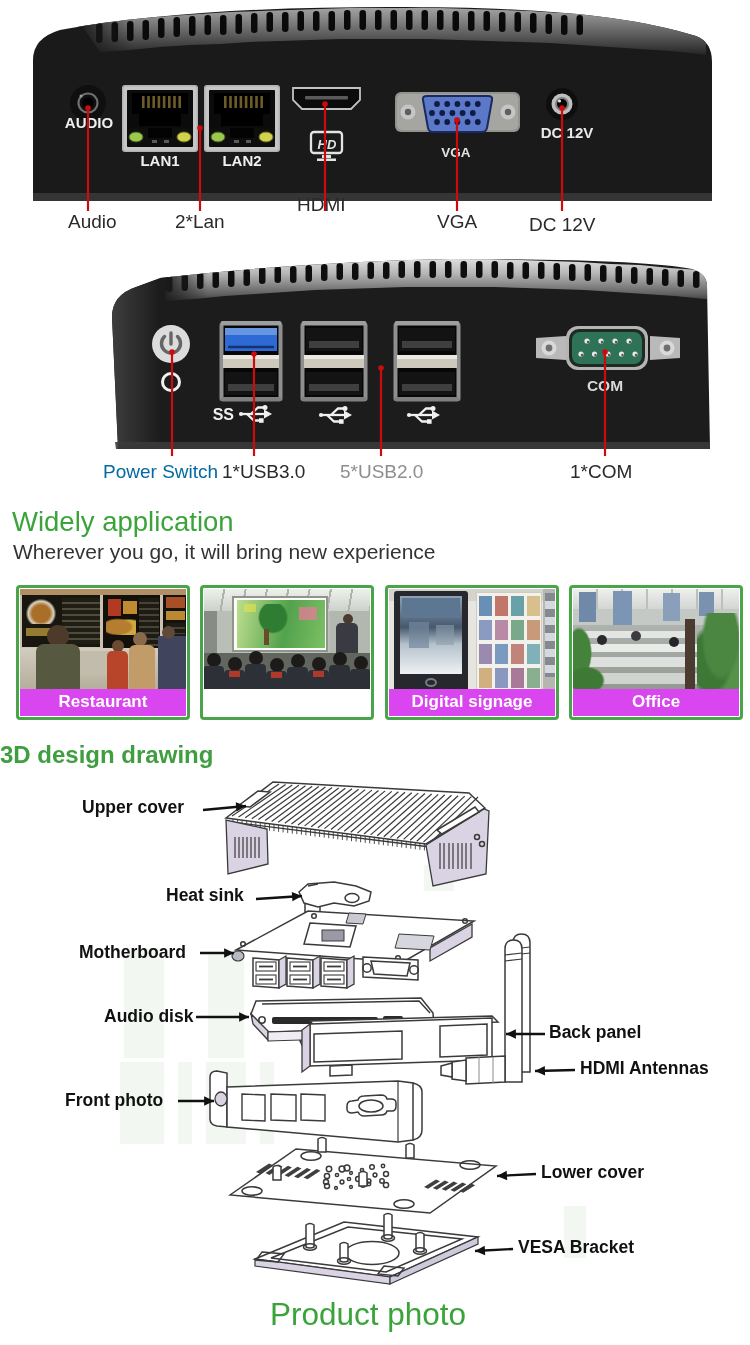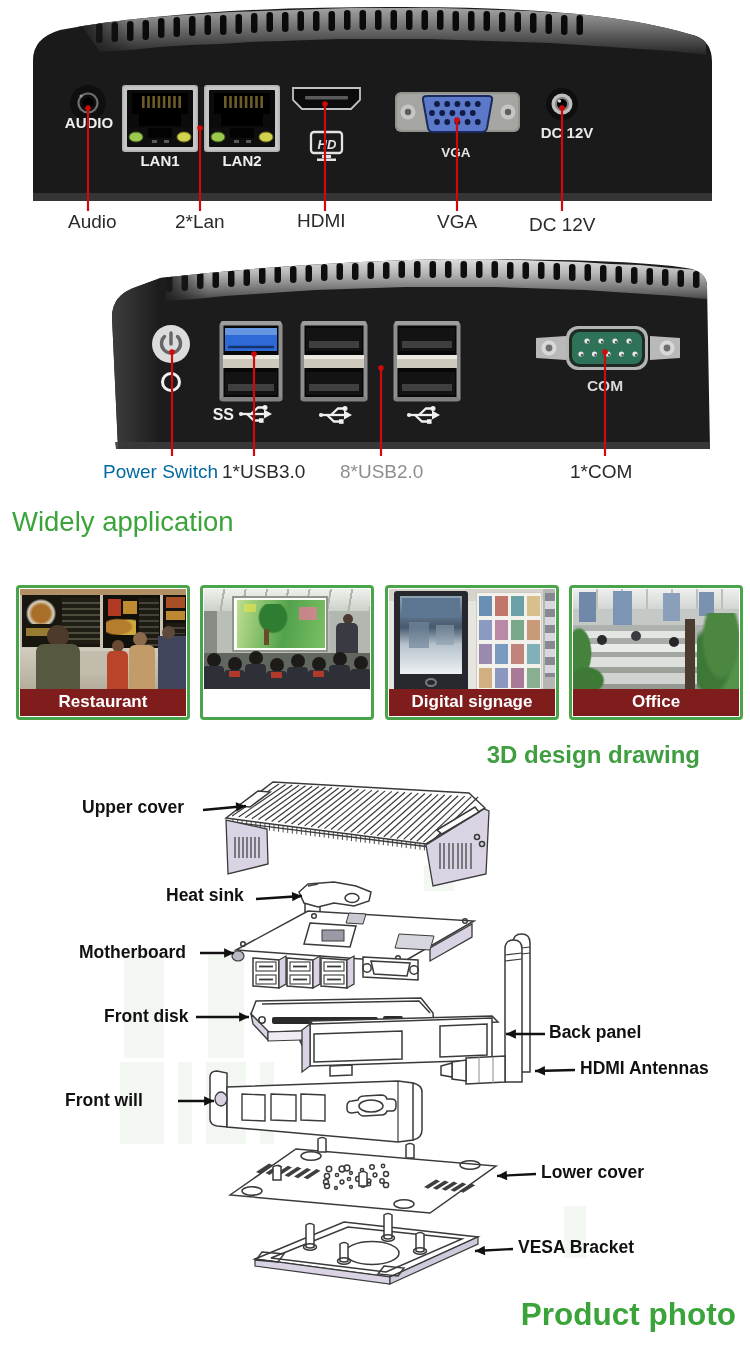--- a/index.html
+++ b/index.html
@@ -1,19 +1,19 @@
 <!DOCTYPE html>
 <html><head><meta charset="utf-8"><style>
 *{margin:0;padding:0;box-sizing:border-box}
 body{font-family:"Liberation Sans",sans-serif;background:#fff}
 #page{position:relative;width:750px;height:1345px;background:#fff;overflow:hidden}
 .pl{position:absolute;font-size:19px;color:#2a2a2a;white-space:nowrap}
 .card{position:absolute;top:585px;width:174px;height:135px;border:3px solid #4aa44a;border-radius:4px;background:#fff}
 .ph{position:absolute;left:1px;top:1px;width:166px;height:100px;overflow:hidden}
-.cap{position:absolute;left:1px;bottom:1px;width:166px;height:27px;background:#7f1d1d;color:#fff;font-weight:700;font-size:17px;text-align:center;line-height:26px}
+.cap{position:absolute;left:1px;bottom:1px;width:166px;height:27px;background:#d946ef;color:#fff;font-weight:700;font-size:17px;text-align:center;line-height:26px}
 .lb{position:absolute;font-size:17.5px;font-weight:700;color:#111;white-space:nowrap}
 </style></head><body>
 <div id="page">
     <svg width="750" height="250" viewBox="0 0 750 250" style="position:absolute;left:0;top:0">
       <defs>
         <linearGradient id="g1" x1="0" y1="0" x2="0" y2="1">
           <stop offset="0" stop-color="#a2a2a2"></stop>
           <stop offset="0.3" stop-color="#7e7e7e"></stop>
           <stop offset="0.85" stop-color="#383838"></stop>
           <stop offset="1" stop-color="#242424"></stop>
@@ -158,21 +158,21 @@
       <circle cx="200" cy="128" r="2.8" fill="#cf0a0a"></circle>
       <line x1="325" y1="104" x2="325" y2="211" stroke="#cf0a0a" stroke-width="2.2"></line>
       <circle cx="325" cy="104" r="2.8" fill="#cf0a0a"></circle>
       <line x1="457" y1="120" x2="457" y2="211" stroke="#cf0a0a" stroke-width="2.2"></line>
       <circle cx="457" cy="120" r="2.8" fill="#cf0a0a"></circle>
       <line x1="562" y1="108" x2="562" y2="211" stroke="#cf0a0a" stroke-width="2.2"></line>
       <circle cx="562" cy="108" r="2.8" fill="#cf0a0a"></circle>
     </svg>
     <div class="pl" style="left:68px;top:211px">Audio</div>
     <div class="pl" style="left:175px;top:211px">2*Lan</div>
-    <div class="pl" style="left:297px;top:210px">HDMI</div>
+    <div class="pl" style="left:297px;top:194px">HDMI</div>
     <div class="pl" style="left:437px;top:211px">VGA</div>
     <div class="pl" style="left:529px;top:214px">DC 12V</div>
     <svg width="750" height="210" viewBox="0 0 750 210" style="position:absolute;left:0;top:251px">
       <defs>
         <linearGradient id="g2b" x1="0" y1="0" x2="0" y2="1">
           <stop offset="0" stop-color="#dedede"></stop>
           <stop offset="0.35" stop-color="#b5b5b5"></stop>
           <stop offset="0.85" stop-color="#5e5e5e"></stop>
           <stop offset="1" stop-color="#3a3a3a"></stop>
         </linearGradient>
@@ -328,23 +328,24 @@
       <circle cx="172" cy="101" r="2.8" fill="#cf0a0a"></circle>
       <line x1="254" y1="103" x2="254" y2="205" stroke="#cf0a0a" stroke-width="2.2"></line>
       <circle cx="254" cy="103" r="2.8" fill="#cf0a0a"></circle>
       <line x1="381" y1="117" x2="381" y2="205" stroke="#cf0a0a" stroke-width="2.2"></line>
       <circle cx="381" cy="117" r="2.8" fill="#cf0a0a"></circle>
       <line x1="605" y1="101" x2="605" y2="205" stroke="#cf0a0a" stroke-width="2.2"></line>
       <circle cx="605" cy="101" r="2.8" fill="#cf0a0a"></circle>
     </svg>
     <div class="pl" style="left:103px;top:461px;color:#0369a1">Power Switch</div>
     <div class="pl" style="left:222px;top:461px;color:#2a2a2a">1*USB3.0</div>
-    <div class="pl" style="left:340px;top:461px;color:#8e8e8e">8*USB2.0</div>
+    <div class="pl" style="left:340px;top:461px;color:#8e8e8e">5*USB2.0</div>
     <div class="pl" style="left:570px;top:461px;color:#2a2a2a">1*COM</div>
     <div style="position:absolute;left:12px;top:506px;font-size:27.5px;color:#3aa43a">Widely application</div>
+    <div style="position:absolute;left:13px;top:540px;font-size:21px;color:#333">Wherever you go, it will bring new experience</div>
     <div class="card" style="left:16px">
       <div class="ph">
         <div style="position:absolute;inset:0;background:#cbc2b2"></div>
         <div style="position:absolute;left:0;top:0;width:100%;height:6px;background:#b09064"></div>
         <div style="position:absolute;left:2px;top:6px;width:78px;height:52px;background:#18160f"></div>
         <div style="position:absolute;left:83px;top:6px;width:57px;height:53px;background:#12100b"></div>
         <div style="position:absolute;left:143px;top:6px;width:25px;height:55px;background:#14120c"></div>
         <div style="position:absolute;left:6px;top:10px;width:30px;height:25px;background:radial-gradient(ellipse at 50% 58%,#a96f28 0 42%,#d8d2c0 60%,#18160f 72%)"></div>
         <div style="position:absolute;left:6px;top:39px;width:34px;height:8px;background:#b5963a;opacity:.8"></div>
         <div style="position:absolute;left:42px;top:9px;width:38px;height:46px;background:repeating-linear-gradient(#201e14 0 4.5px,#4e4c3c 4.5px 6px)"></div>
@@ -454,21 +455,21 @@
         <div style="position:absolute;left:24px;top:46px;width:10px;height:10px;border-radius:50%;background:#2a2a2e"></div>
         <div style="position:absolute;left:58px;top:42px;width:10px;height:10px;border-radius:50%;background:#3a3a40"></div>
         <div style="position:absolute;left:96px;top:48px;width:10px;height:10px;border-radius:50%;background:#26262a"></div>
         <div style="position:absolute;left:124px;top:24px;width:44px;height:78px;background:radial-gradient(ellipse at 55% 32%,#4c8742 0 48%,transparent 58%),radial-gradient(ellipse at 30% 62%,#3d7837 0 42%,transparent 52%),radial-gradient(ellipse at 78% 66%,#549349 0 42%,transparent 52%)"></div>
         <div style="position:absolute;left:-8px;top:36px;width:28px;height:56px;background:radial-gradient(ellipse at 50% 50%,#45823c 0 58%,transparent 66%)"></div>
         <div style="position:absolute;left:112px;top:30px;width:10px;height:74px;background:#4a3a30"></div>
         <div style="position:absolute;left:0px;top:76px;width:34px;height:28px;background:radial-gradient(ellipse at 40% 55%,#3e7a36 0 55%,transparent 64%)"></div>
       </div>
       <div class="cap">Office</div>
     </div>
-    <div style="position:absolute;left:0;top:741px;width:700px;text-align:right;font-size:24px;font-weight:700;color:#3f9e3f">3D design drawing</div>
+    <div style="position:absolute;left:0;top:741px;width:700px;text-align:left;font-size:24px;font-weight:700;color:#3f9e3f">3D design drawing</div>
     <svg width="750" height="560" viewBox="0 0 750 560" style="position:absolute;left:0;top:770px">
       <g fill="#f2f8f1">
         <rect x="424" y="95" width="30" height="26"></rect>
         <rect x="124" y="178" width="40" height="110"></rect>
         <rect x="208" y="185" width="36" height="103"></rect>
         <path d="M120,292 L164,292 L164,374 L120,374 Z"></path>
         <rect x="178" y="292" width="14" height="82"></rect>
         <rect x="206" y="292" width="40" height="82"></rect>
         <rect x="260" y="292" width="14" height="82"></rect>
         <rect x="564" y="436" width="22" height="52"></rect>
@@ -737,19 +738,19 @@
       <line x1="178" y1="331" x2="214" y2="331" stroke="#111" stroke-width="2.3" fill="none"></line>
       <path d="M204.1,335.7 L214,331 L204.1,326.3 Z" fill="#111"></path>
       <line x1="536" y1="404" x2="497" y2="406" stroke="#111" stroke-width="2.3" fill="none"></line>
       <path d="M506.7,400.8 L497,406 L507.2,410.2 Z" fill="#111"></path>
       <line x1="513" y1="479" x2="475" y2="481" stroke="#111" stroke-width="2.3" fill="none"></line>
       <path d="M484.7,475.8 L475,481 L485.2,485.2 Z" fill="#111"></path>
     </svg>
     <div class="lb" style="left:82px;top:797px">Upper cover</div>
     <div class="lb" style="left:166px;top:885px">Heat sink</div>
     <div class="lb" style="left:79px;top:942px">Motherboard</div>
-    <div class="lb" style="left:104px;top:1006px">Front disk</div>
+    <div class="lb" style="left:104px;top:1006px">Audio disk</div>
     <div class="lb" style="left:549px;top:1022px">Back panel</div>
     <div class="lb" style="left:580px;top:1058px">HDMI Antennas</div>
-    <div class="lb" style="left:65px;top:1090px">Front will</div>
+    <div class="lb" style="left:65px;top:1090px">Front photo</div>
     <div class="lb" style="left:541px;top:1162px">Lower cover</div>
     <div class="lb" style="left:518px;top:1237px">VESA Bracket</div>
-    <div style="position:absolute;left:0;top:1296px;width:736px;text-align:right;font-size:31.5px;font-weight:700;color:#3aa43a">Product photo</div>
+    <div style="position:absolute;left:0;top:1296px;width:736px;text-align:center;font-size:31.5px;font-weight:400;color:#3aa43a">Product photo</div>
   </div>
 </body></html>

